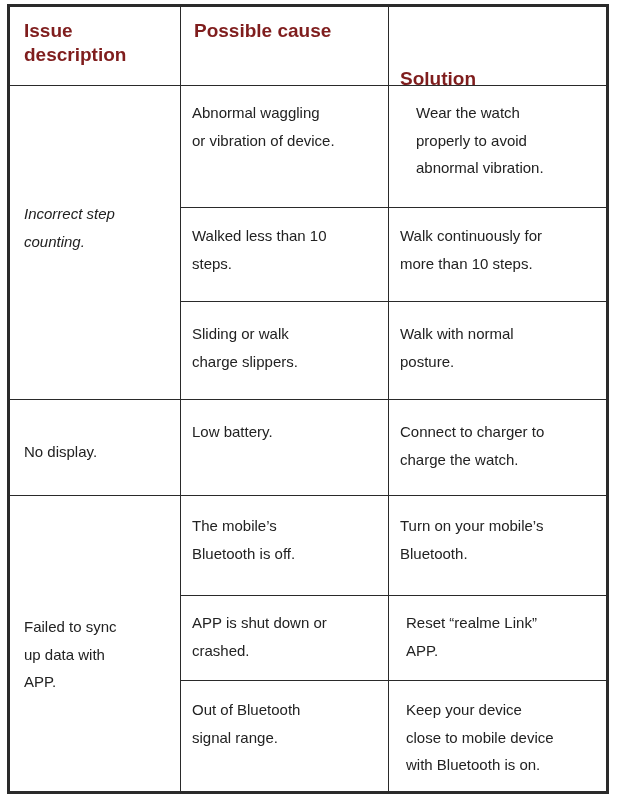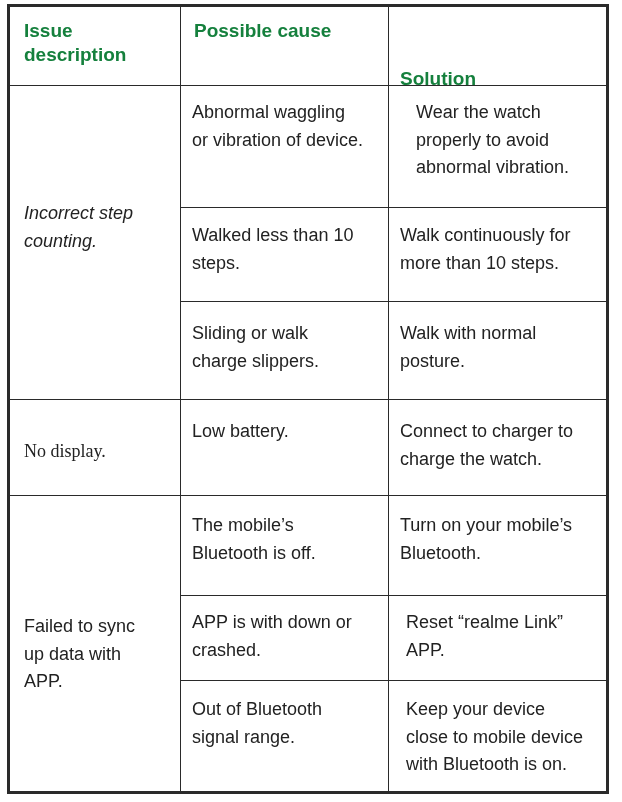--- a/index.html
+++ b/index.html
@@ -2,22 +2,22 @@
 <html><head>
 <meta charset="utf-8">
 <style>
   html, body { margin:0; padding:0; background:#fff; }
   body { width:622px; height:802px; position:relative; overflow:hidden;
          font-family:"Liberation Sans", sans-serif; color:#222; }
   .frame { position:absolute; left:7px; top:4px; width:602px; height:790px;
            border:3px solid #2a2a2a; box-sizing:border-box; }
   .hl { position:absolute; height:1.5px; background:#2a2a2a; }
   .vl { position:absolute; width:1.5px; background:#2a2a2a; }
-  .cell { position:absolute; font-size:18px; line-height:27.5px; white-space:pre-line; }
-  .hdr { font-weight:bold; line-height:24px; font-size:19px; color:#15803d; }
+  .cell { position:absolute; font-size:15px; line-height:27.5px; white-space:pre-line; }
+  .hdr { font-weight:bold; line-height:24px; font-size:19px; color:#7f1d1d; }
 </style>
 </head>
 <body>
 
 <div class="frame"></div>
 
 <div class="vl" style="left:179.5px; top:6px; height:788px;"></div>
 <div class="vl" style="left:387.5px; top:6px; height:788px;"></div>
 
 <div class="hl" style="left:9px; width:600px; top:84.5px;"></div>
@@ -42,33 +42,33 @@
 abnormal vibration.</div>
 <div class="cell" style="left:192px; top:222px;">Walked less than 10
 steps.</div>
 <div class="cell" style="left:400px; top:222px;">Walk continuously for
 more than 10 steps.</div>
 <div class="cell" style="left:192px; top:320px;">Sliding or walk
 charge slippers.</div>
 <div class="cell" style="left:400px; top:320px;">Walk with normal
 posture.</div>
 
-<div class="cell" style="left:24px; top:438px;font-family:Liberation Serif, serif;">No display.</div>
+<div class="cell" style="left:24px; top:438px;">No display.</div>
 <div class="cell" style="left:192px; top:418px;">Low battery.</div>
 <div class="cell" style="left:400px; top:418px;">Connect to charger to
 charge the watch.</div>
 
 <div class="cell" style="left:24px; top:613px;">Failed to sync
 up data with
 APP.</div>
 <div class="cell" style="left:192px; top:512px;">The mobile’s
 Bluetooth is off.</div>
 <div class="cell" style="left:400px; top:512px;">Turn on your mobile’s
 Bluetooth.</div>
-<div class="cell" style="left:192px; top:609px;">APP is with down or
+<div class="cell" style="left:192px; top:609px;">APP is shut down or
 crashed.</div>
 <div class="cell" style="left:406px; top:609px;">Reset “realme Link”
 APP.</div>
 <div class="cell" style="left:192px; top:696px;">Out of Bluetooth
 signal range.</div>
 <div class="cell" style="left:406px; top:696px;">Keep your device
 close to mobile device
 with Bluetooth is on.</div>
 
 </body></html>

